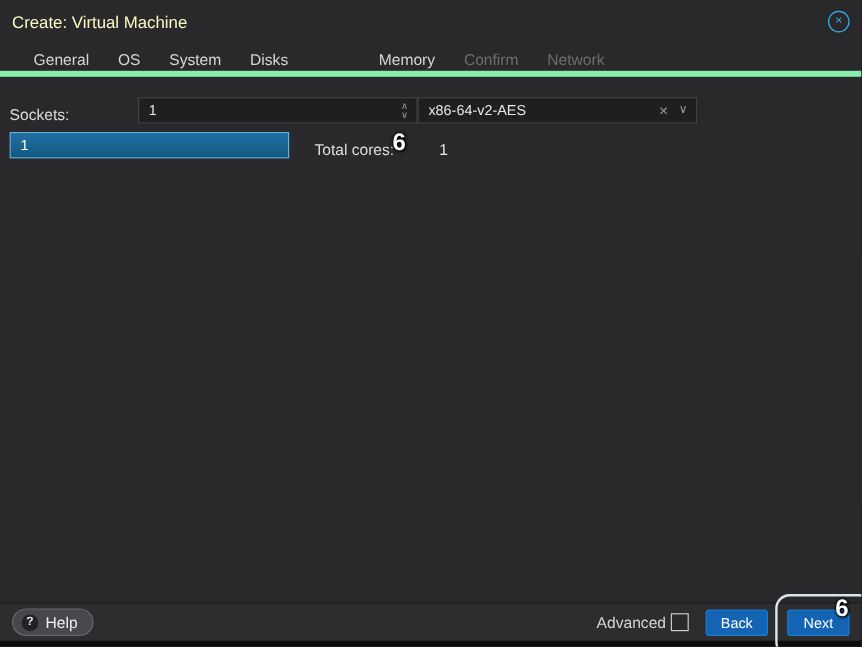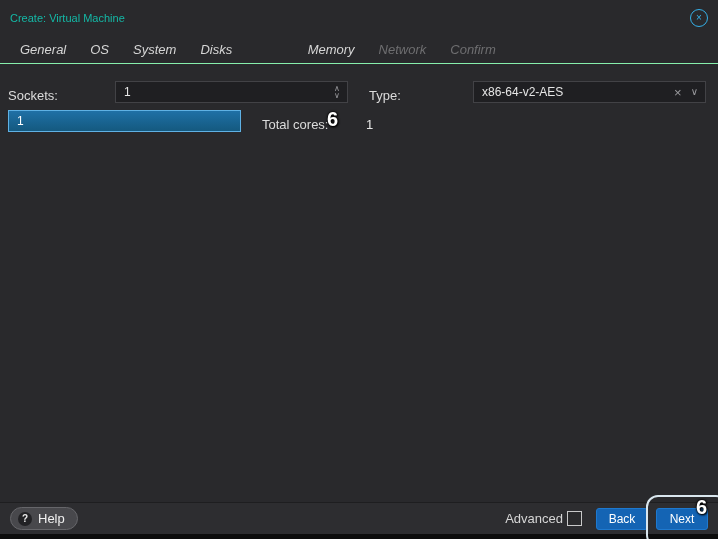--- a/index.html
+++ b/index.html
@@ -3,25 +3,25 @@
 <meta charset="utf-8">
 <style>
   html,body{margin:0;padding:0;background:#1a1a1c;}
   .dialog{
     position:relative;width:718px;height:539px;overflow:hidden;
     background:#29292c;color:#dcdcdc;
     font-family:"Liberation Sans",sans-serif;font-size:13px;
   }
   
   .titlebar{height:36px;display:flex;align-items:center;justify-content:space-between;padding:0 10px;box-sizing:border-box;}
-  .title{color:#14b8a6;font-size:11px;}
+  .title{color:#fef9c3;font-size:14px;}
   .close{width:16px;height:16px;border:1px solid #35b0e8;border-radius:50%;color:#35b0e8;
     display:flex;align-items:center;justify-content:center;font-size:10px;line-height:1;cursor:pointer;flex:none;}
   
-  .tabs{display:flex;height:28px;padding-left:8px;border-bottom:1px solid #86efac;box-sizing:border-box;font-style:italic;}
+  .tabs{display:flex;height:28px;padding-left:16px;border-bottom:5px solid #86efac;box-sizing:border-box;}
   .tab{padding:0 12px;line-height:27px;color:#d6d6d6;cursor:pointer;white-space:nowrap;}
   .tab.active{background:#1464b4;color:#ffffff;margin-top:43px;}
   .tab.disabled{color:#6e6e70;cursor:default;}
   
   .form{padding:17px 12px 0 8px;}
   .frow{display:flex;align-items:flex-end;height:22px;margin-bottom:7px;position:relative;}
   .flabel{width:107px;flex:none;}
   .flabel2{width:104px;flex:none;margin-left:21px;}
   .fieldwrap{width:233px;flex:none;position:relative;height:22px;}
   .field-input{width:100%;height:22px;box-sizing:border-box;background:#1f1f22;border:1px solid #424246;
@@ -40,21 +40,21 @@
     display:flex;align-items:center;padding:0 10px;box-sizing:border-box;}
   .help-btn{display:flex;align-items:center;gap:6px;background:#48484c;border:1px solid #66666a;border-radius:12px;
     height:23px;padding:0 12px 0 7px;cursor:pointer;color:#f0f0f0;box-sizing:border-box;}
   .help-icon{width:14px;height:14px;border-radius:50%;background:#222225;color:#e8e8e8;font-size:10px;font-weight:bold;
     display:flex;align-items:center;justify-content:center;flex:none;}
   .spacer{flex:1;}
   .advanced-label{margin-right:4px;color:#d6d6d6;}
   .checkbox{width:13px;height:13px;border:1px solid #c9c9c9;background:#2a2a2c;margin-right:14px;cursor:pointer;flex:none;}
   .btn{height:22px;min-width:52px;background:#1464b4;color:#ffffff;border:1px solid #1e79cf;border-radius:3px;
     font:12px "Liberation Sans",sans-serif;cursor:pointer;padding:0 10px;box-sizing:border-box;}
-  .btn.back{margin-right:8px;}
+  .btn.back{margin-right:16px;}
   .bottom-edge{position:absolute;left:0;right:0;bottom:0;height:5px;background:#0c0c0c;}
   
   .mark{position:absolute;font:bold 20px "Liberation Sans",sans-serif;color:#ffffff;
     text-shadow:0 0 3px #000,0 0 2px #000,1px 1px 2px #000;z-index:10;pointer-events:none;}
   .mark-cores{left:327px;top:108px;}
   .mark-next{left:696px;top:496px;}
   .next-ring{position:absolute;left:646px;top:495px;width:82px;height:52px;border:2px solid #d9e6ee;
     border-radius:12px;z-index:9;pointer-events:none;box-sizing:border-box;}
 </style>
 </head>
@@ -69,36 +69,35 @@
     </span>
   </div>
 
   <div class="tabs">
     <div class="tab">General</div>
     <div class="tab">OS</div>
     <div class="tab">System</div>
     <div class="tab">Disks</div>
     <div class="tab active">CPU</div>
     <div class="tab">Memory</div>
+    <div class="tab disabled">Confirm</div>
     <div class="tab disabled">Network</div>
-    <div class="tab disabled">Confirm</div>
   </div>
 
   <div class="form">
 
     <div class="frow">
       <span class="flabel">Sockets:</span>
       <span class="fieldwrap">
         <input class="field-input" value="1" style="">
         <span class="spinner">
           <span>∧</span>
           <span>∨</span>
         </span>
       </span>
-      <span class="flabel2">Type:</span>
       <span class="fieldwrap">
         <input class="field-input" value="x86-64-v2-AES" style="">
         <span class="combo-icons">
           <span class="clear-icon">×</span>
           <span class="dd-icon">∨</span>
         </span>
       </span>
     </div>
 
     <div class="frow">

